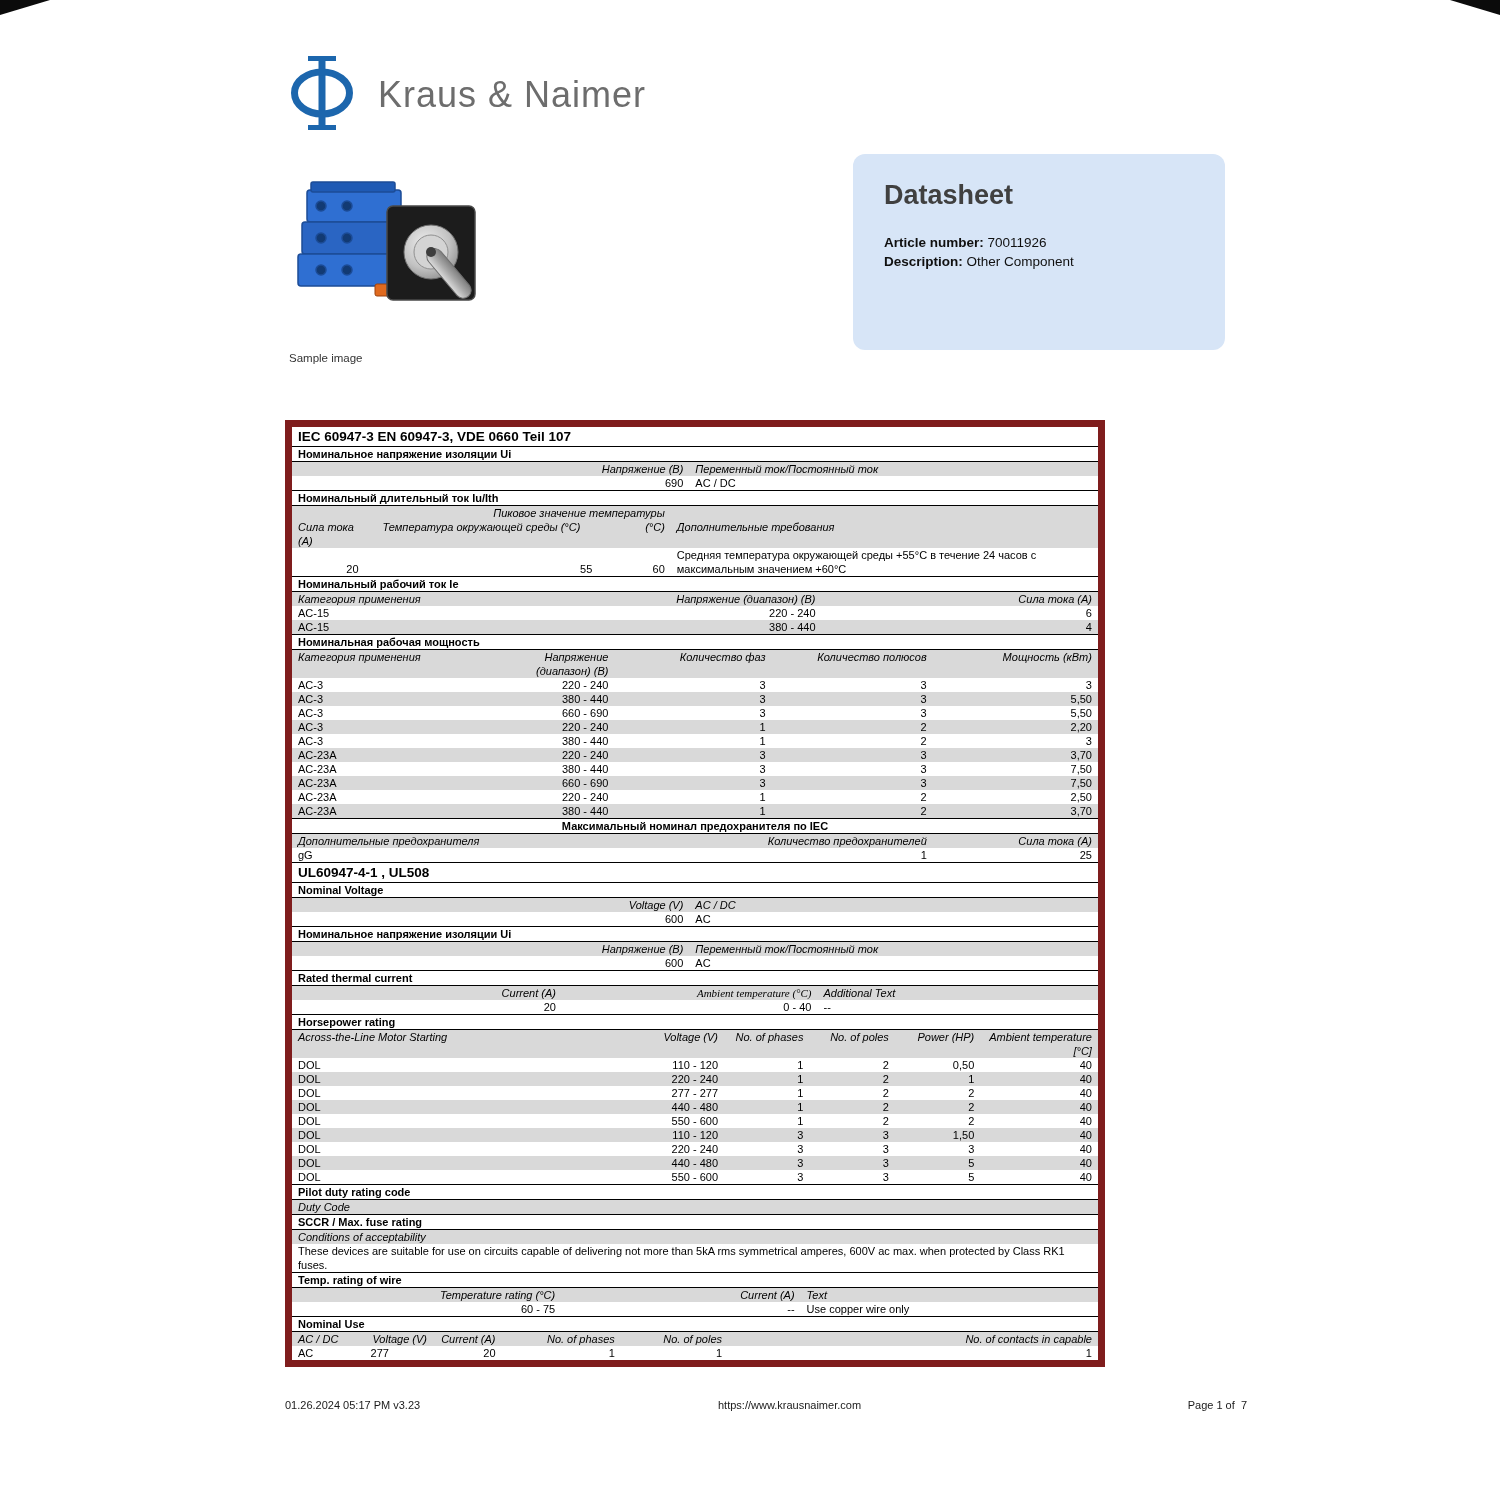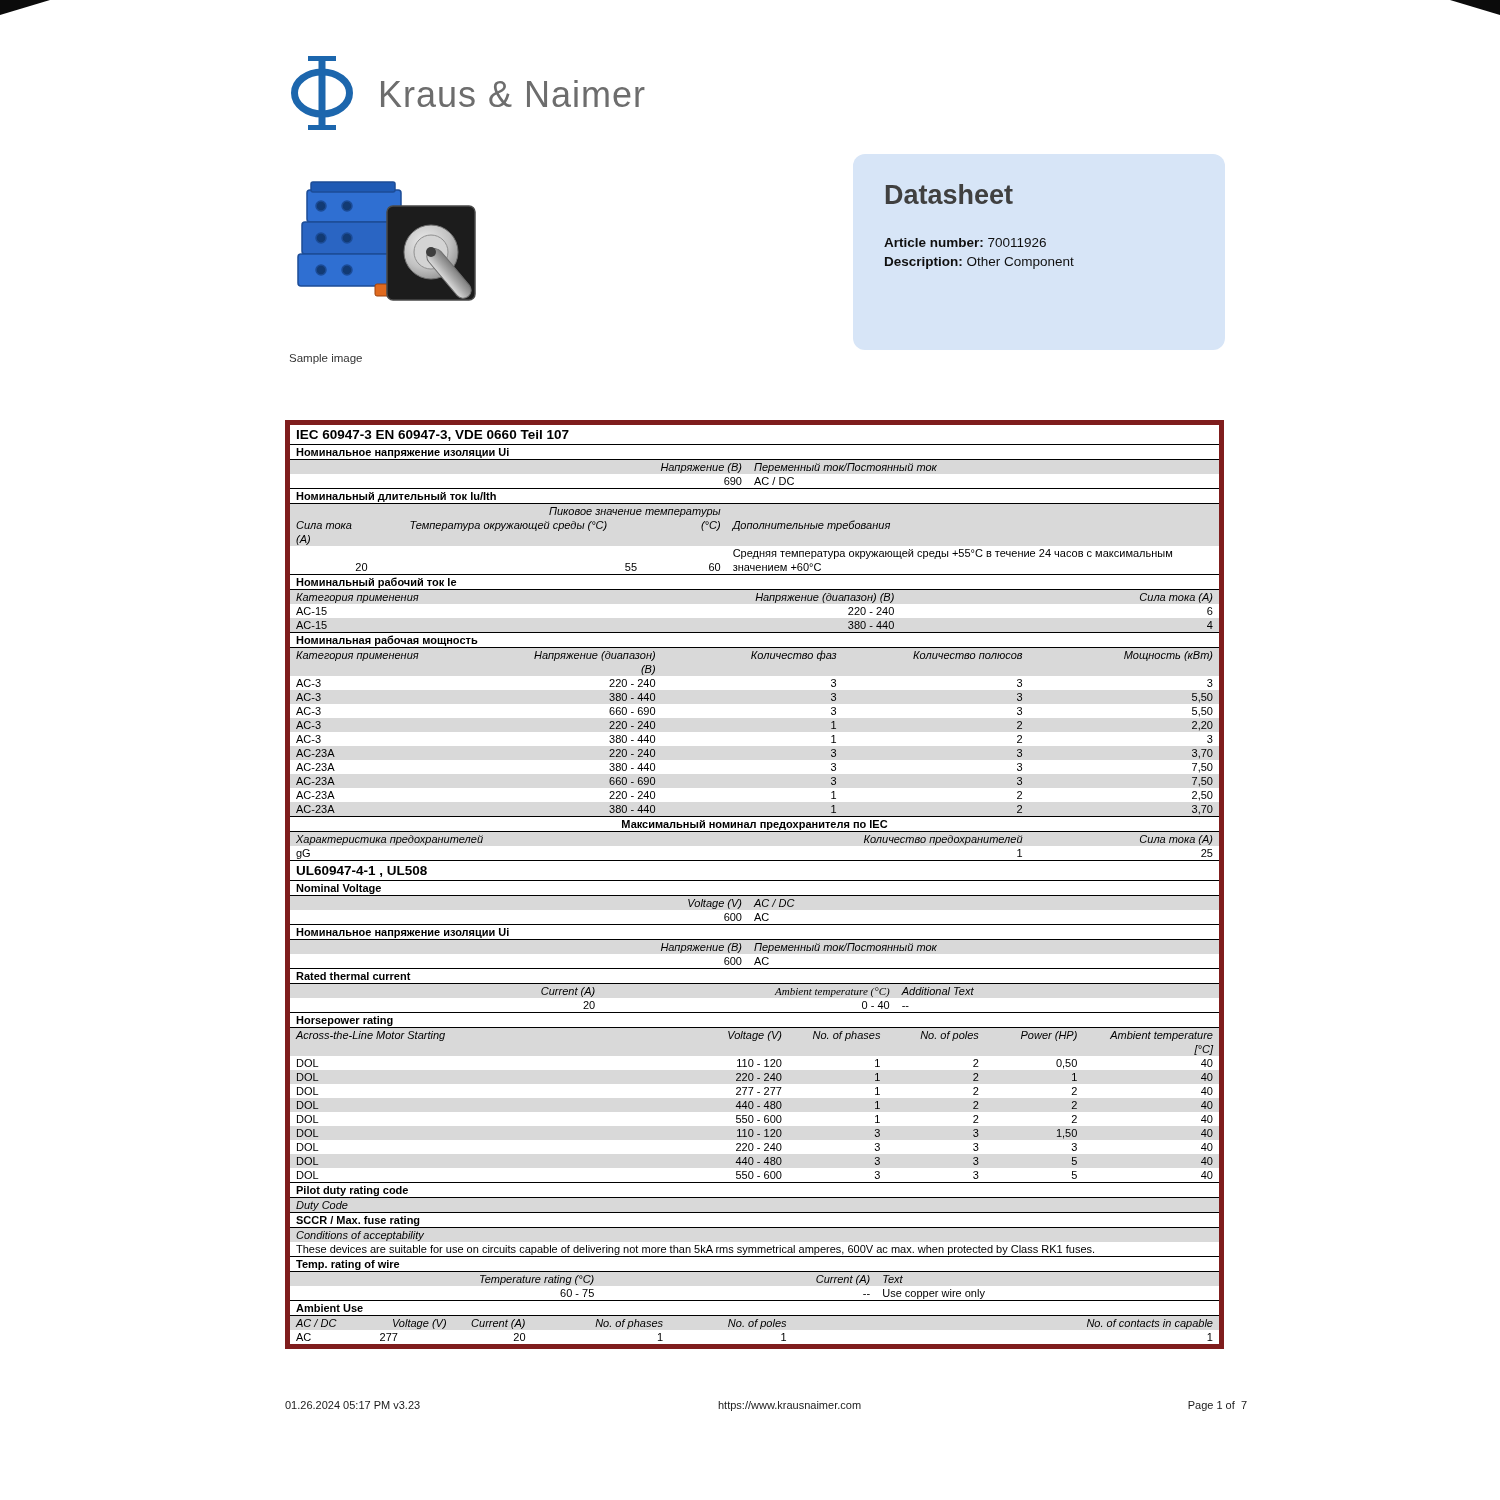--- a/index.html
+++ b/index.html
@@ -20,21 +20,21 @@
   .sample-caption { position:absolute; left:289px; top:352px; font-size:11.5px; color:#333; }
 
   
   .info-card { position:absolute; left:853px; top:154px; width:372px; height:196px;
                background:#d7e5f7; border-radius:12px; padding:26px 31px; }
   .info-card h1 { font-size:27px; font-weight:bold; color:#404040; margin-bottom:22px; }
   .info-line { font-size:13.5px; line-height:19px; color:#101010; }
   .info-line .lbl { font-weight:bold; }
 
   
-  .spec-table { position:absolute; left:285px; top:420px; width:939px; border:5px solid #7f1d1d; background:#fff; }
+  .spec-table { position:absolute; left:285px; top:420px; width:820px; border:7px solid #7f1d1d; background:#fff; }
   .trow { display:flex; align-items:flex-start; min-height:14px; }
   .trow.vbottom { align-items:flex-end; }
   .tcell { padding:0 6px; font-size:11px; line-height:14px; overflow-wrap:break-word; }
   .trow.colhead { background:#d9d9d9; }
   .trow.colhead .tcell { font-style:italic; }
   .trow.gray { background:#d9d9d9; }
   .trow.white { background:#ffffff; }
   .trow.section-title, .trow.group-title { border-top:1px solid #000; border-bottom:1px solid #000; background:#fff; }
   .trow.section-title .tcell { font-weight:bold; }
   .trow.group-title .tcell { font-weight:bold; font-size:13.5px; line-height:19px; }
@@ -250,21 +250,21 @@
       <div class="tcell" style="width: 25%; text-align: left;">AC-23A</div>
       <div class="tcell" style="width: 15%; text-align: right;">380 - 440</div>
       <div class="tcell" style="width: 19.5%; text-align: right;">1</div>
       <div class="tcell" style="width: 20%; text-align: right;">2</div>
       <div class="tcell" style="width: 20.5%; text-align: right;">3,70</div>
     </div>
     <div class="trow section-title">
       <div class="tcell" style="width: 100%; text-align: center;">Максимальный номинал предохранителя по IEC</div>
     </div>
     <div class="trow colhead">
-      <div class="tcell" style="width: 45%; text-align: left;">Характеристика предохранителей</div>
+      <div class="tcell" style="width: 45%; text-align: left;">Дополнительные предохранителя</div>
       <div class="tcell" style="width: 34.5%; text-align: right;">Количество предохранителей</div>
       <div class="tcell" style="width: 20.5%; text-align: right;">Сила тока (А)</div>
     </div>
     <div class="trow data white">
       <div class="tcell" style="width: 45%; text-align: left;">gG</div>
       <div class="tcell" style="width: 34.5%; text-align: right;">1</div>
       <div class="tcell" style="width: 20.5%; text-align: right;">25</div>
     </div>
     <div class="trow group-title">
       <div class="tcell" style="width: 100%; text-align: left;">UL60947-4-1 , UL508</div>
@@ -409,21 +409,21 @@
       <div class="tcell" style="width: 33.4%; text-align: right;">Temperature rating (°C)</div>
       <div class="tcell" style="width: 29.7%; text-align: right;">Current (A)</div>
       <div class="tcell" style="width: 36.9%; text-align: left;">Text</div>
     </div>
     <div class="trow data white">
       <div class="tcell" style="width: 33.4%; text-align: right;">60 - 75</div>
       <div class="tcell" style="width: 29.7%; text-align: right;">--</div>
       <div class="tcell" style="width: 36.9%; text-align: left;">Use copper wire only</div>
     </div>
     <div class="trow section-title">
-      <div class="tcell" style="width: 100%; text-align: left;">Ambient Use</div>
+      <div class="tcell" style="width: 100%; text-align: left;">Nominal Use</div>
     </div>
     <div class="trow colhead">
       <div class="tcell" style="width: 9%; text-align: left;">AC / DC</div>
       <div class="tcell" style="width: 8.5%; text-align: right;">Voltage (V)</div>
       <div class="tcell" style="width: 8.5%; text-align: right;">Current (A)</div>
       <div class="tcell" style="width: 14.8%; text-align: right;">No. of phases</div>
       <div class="tcell" style="width: 13.3%; text-align: right;">No. of poles</div>
       <div class="tcell" style="width: 45.9%; text-align: right;">No. of contacts in capable</div>
     </div>
     <div class="trow data white">

